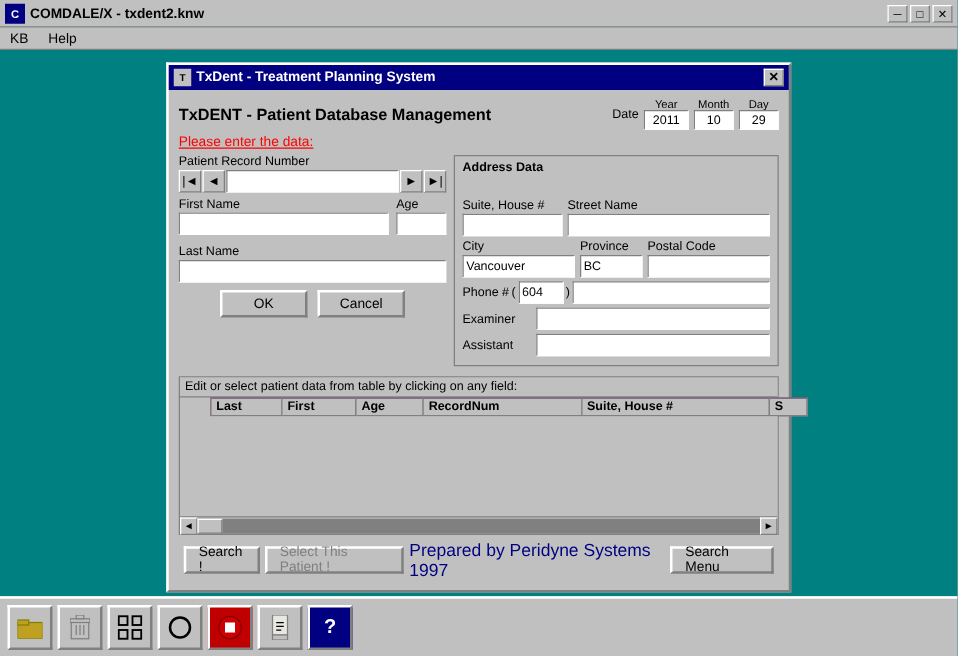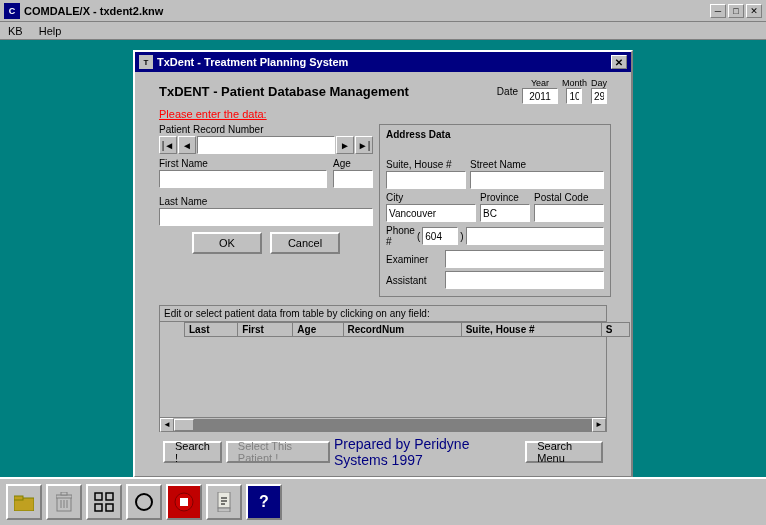--- a/index.html
+++ b/index.html
@@ -104,21 +104,21 @@
       margin-left: auto;
       width: 16px; height: 14px;
       background: #c0c0c0;
       border: 1px solid;
       border-color: #fff #808080 #808080 #fff;
       display: flex; align-items: center; justify-content: center;
       font-size: 10px; font-weight: bold; cursor: pointer; color: #000;
     }
 
     .dialog-body {
-      padding: 6px 24px;
+      padding: 6px 8px;
       border-radius: 18px;
     }
 
     
     .dialog-header-row {
       display: flex;
       justify-content: space-between;
       align-items: center;
       margin-bottom: 4px;
     }
@@ -142,21 +142,21 @@
     .date-input {
       width: 36px; height: 16px;
       border: 1px solid;
       border-color: #808080 #fff #fff #808080;
       background: white;
       font-size: 10px;
       padding: 0 2px;
       text-align: center;
     }
     .date-input-sm {
-      width: 16px;
+      width: 32px;
     }
 
     .please-enter {
       color: #ff0000;
       font-size: 11px;
       margin-bottom: 4px;
       text-decoration: underline;
     }
 
     

